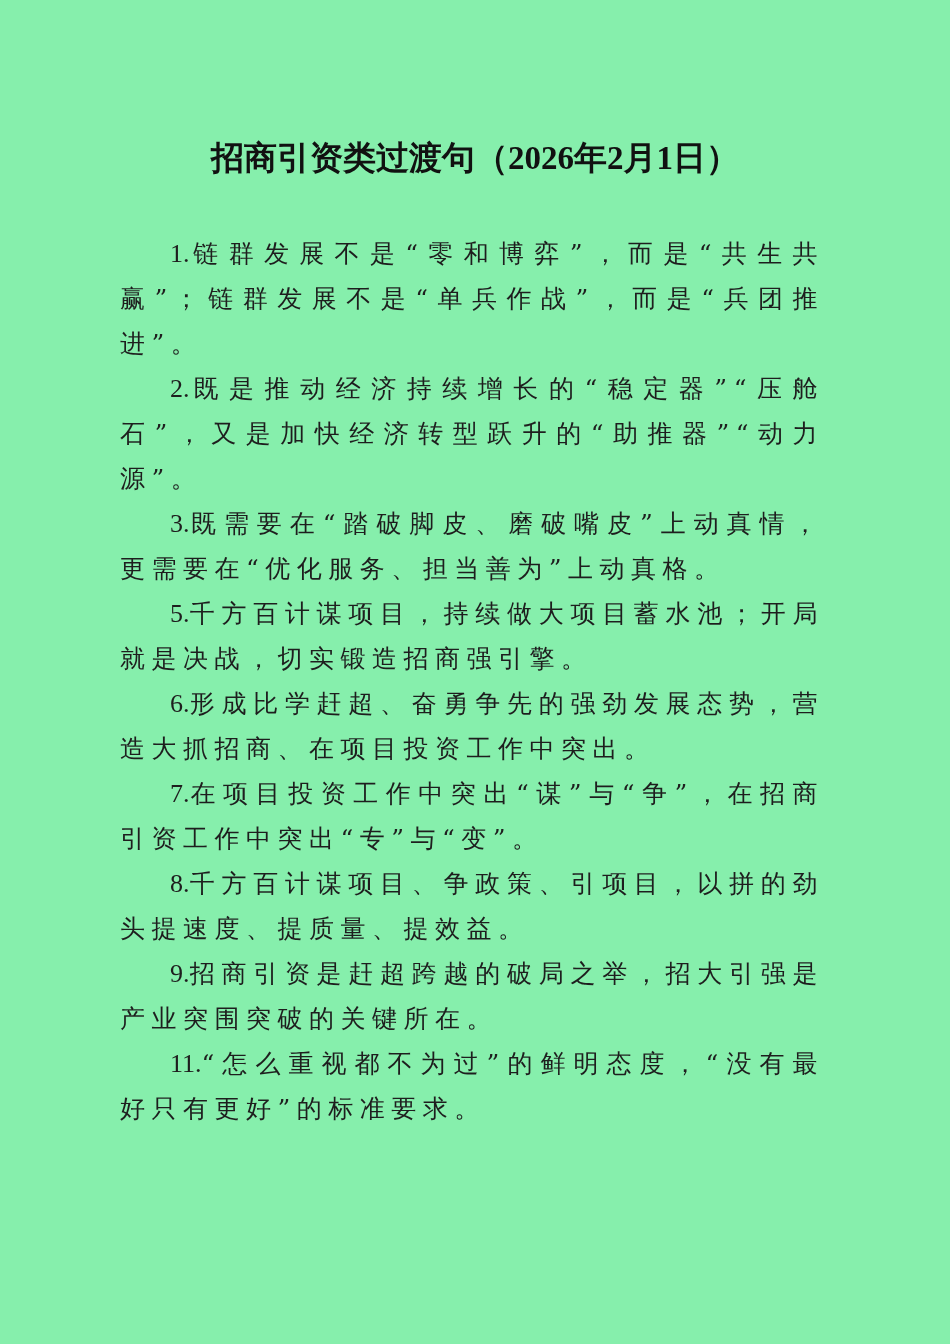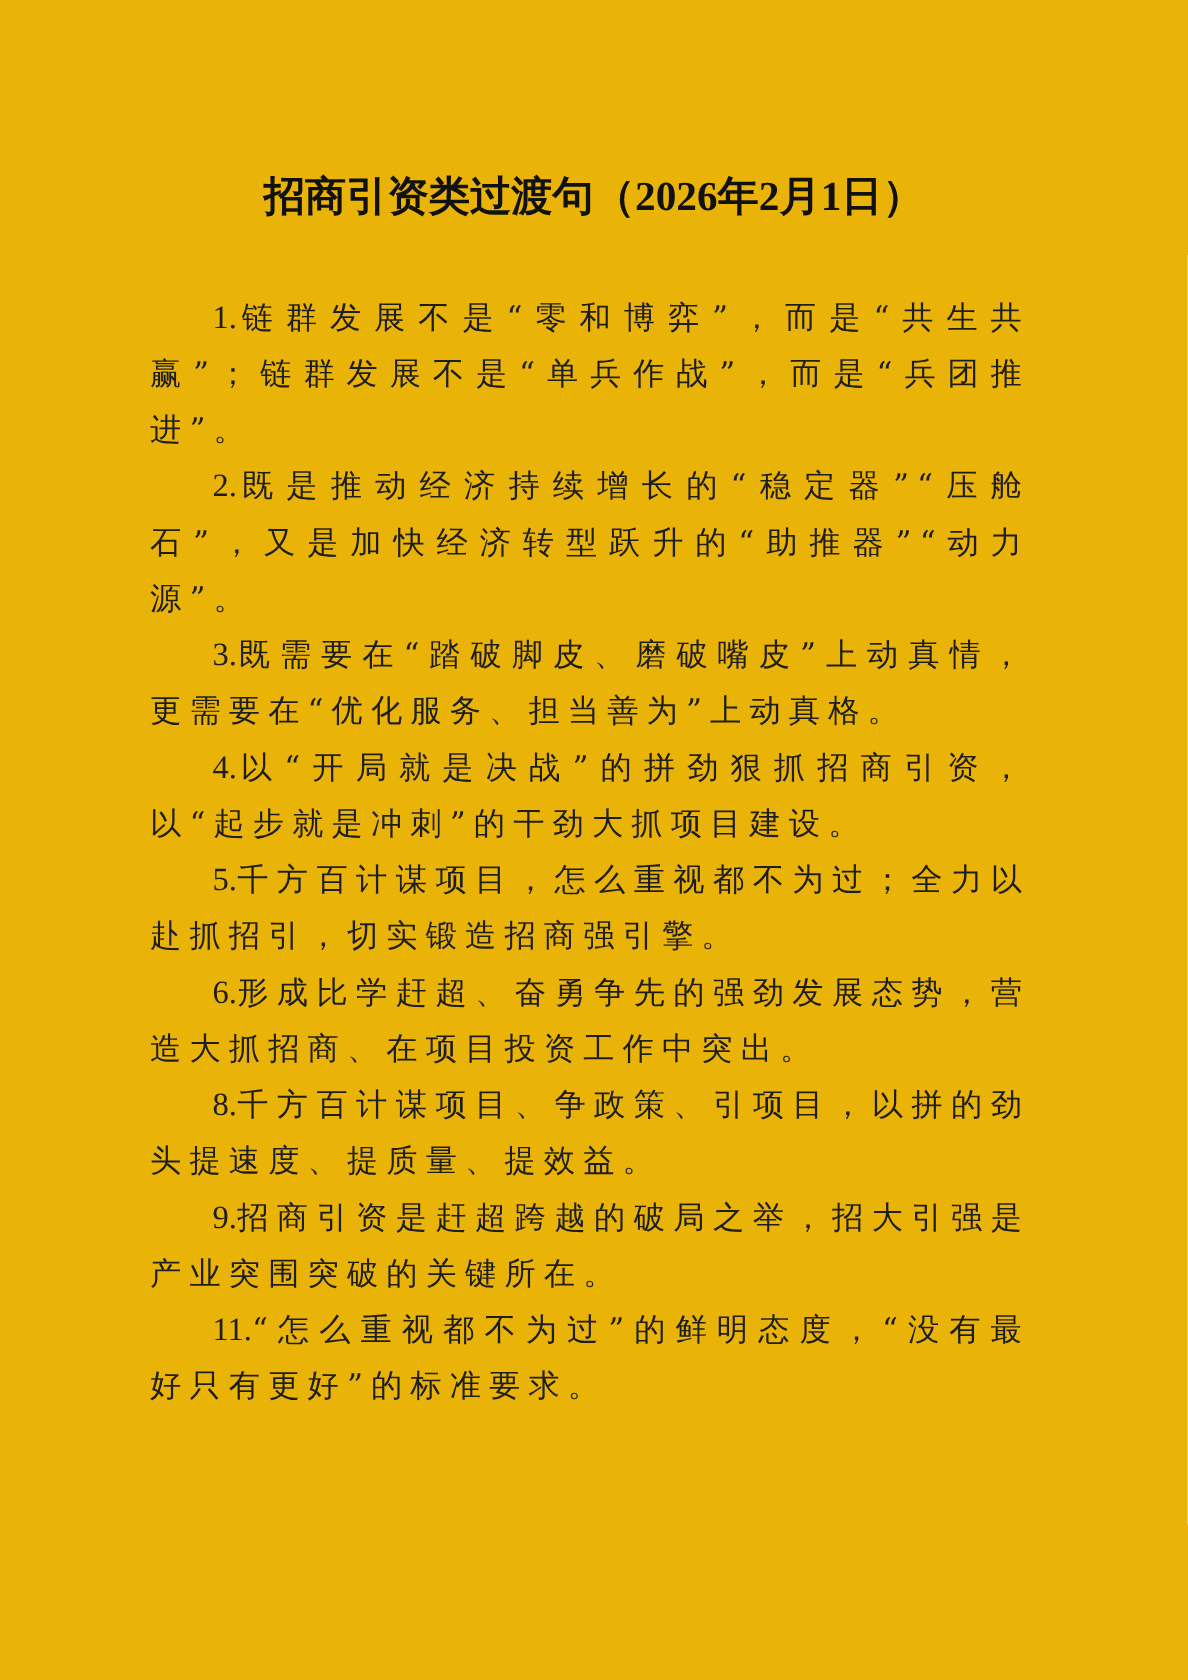--- a/index.html
+++ b/index.html
@@ -14,21 +14,21 @@
       overflow: hidden;
       font-family: "DejaVu Serif", "Liberation Serif", serif;
       color: #1a1a1a;
     }
     .page {
       position: absolute;
       left: 0;
       top: 0;
       width: 950px;
       height: 1344px;
-      background: #eab308;
+      background: #86efac;
     }
     .doc-title {
       position: absolute;
       top: 132px;
       left: 0;
       width: 950px;
       text-align: center;
       font-family: "Liberation Serif", "DejaVu Serif", serif;
       font-weight: bold;
       font-size: 33px;
@@ -63,20 +63,20 @@
 </head>
 <body>
 
 <div class="page">
   <h1 class="doc-title">招商引资类过渡句（2026年2月1日）</h1>
 
   <div class="body">
     <p class="para"><span class="num">1.</span><span>链群发展不是“零和博弈”，而是“共生共赢”；链群发展不是“单兵作战”，而是“兵团推进”。</span></p>
     <p class="para"><span class="num">2.</span><span>既是推动经济持续增长的“稳定器”“压舱石”，又是加快经济转型跃升的“助推器”“动力源”。</span></p>
     <p class="para"><span class="num">3.</span><span>既需要在“踏破脚皮、磨破嘴皮”上动真情，更需要在“优化服务、担当善为”上动真格。</span></p>
-    <p class="para"><span class="num">4.</span><span>以“开局就是决战”的拼劲狠抓招商引资，以“起步就是冲刺”的干劲大抓项目建设。</span></p>
-    <p class="para"><span class="num">5.</span><span>千方百计谋项目，怎么重视都不为过；全力以赴抓招引，切实锻造招商强引擎。</span></p>
+    <p class="para"><span class="num">5.</span><span>千方百计谋项目，持续做大项目蓄水池；开局就是决战，切实锻造招商强引擎。</span></p>
     <p class="para"><span class="num">6.</span><span>形成比学赶超、奋勇争先的强劲发展态势，营造大抓招商、在项目投资工作中突出。</span></p>
+    <p class="para"><span class="num">7.</span><span>在项目投资工作中突出“谋”与“争”，在招商引资工作中突出“专”与“变”。</span></p>
     <p class="para"><span class="num">8.</span><span>千方百计谋项目、争政策、引项目，以拼的劲头提速度、提质量、提效益。</span></p>
     <p class="para"><span class="num">9.</span><span>招商引资是赶超跨越的破局之举，招大引强是产业突围突破的关键所在。</span></p>
     <p class="para"><span class="num">11.</span><span>“怎么重视都不为过”的鲜明态度，“没有最好只有更好”的标准要求。</span></p>
   </div>
 </div>
 
 </body></html>

